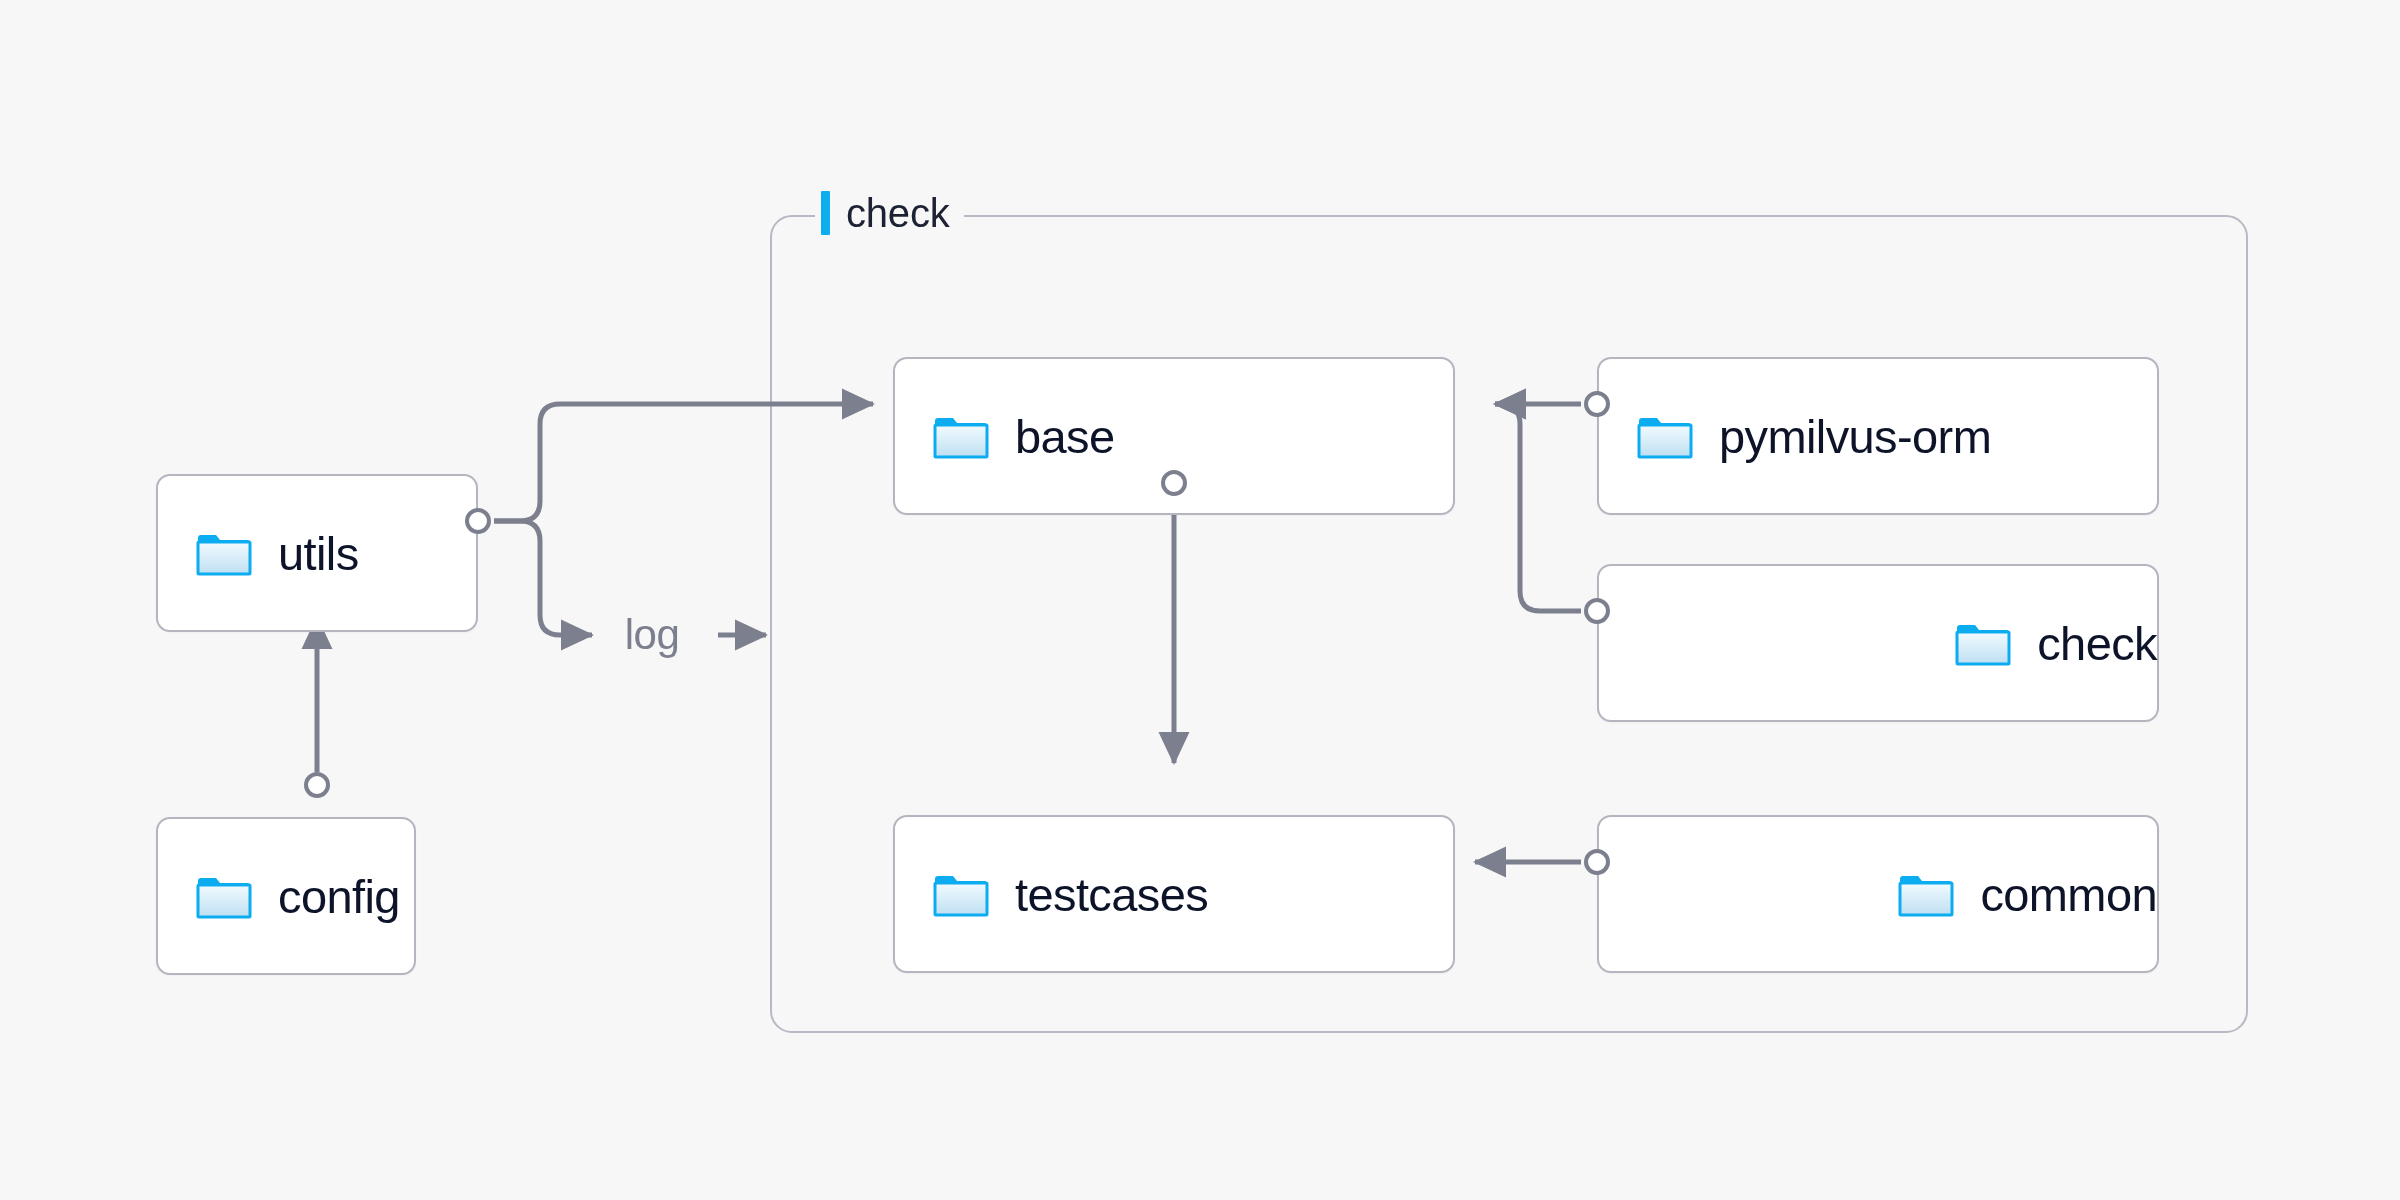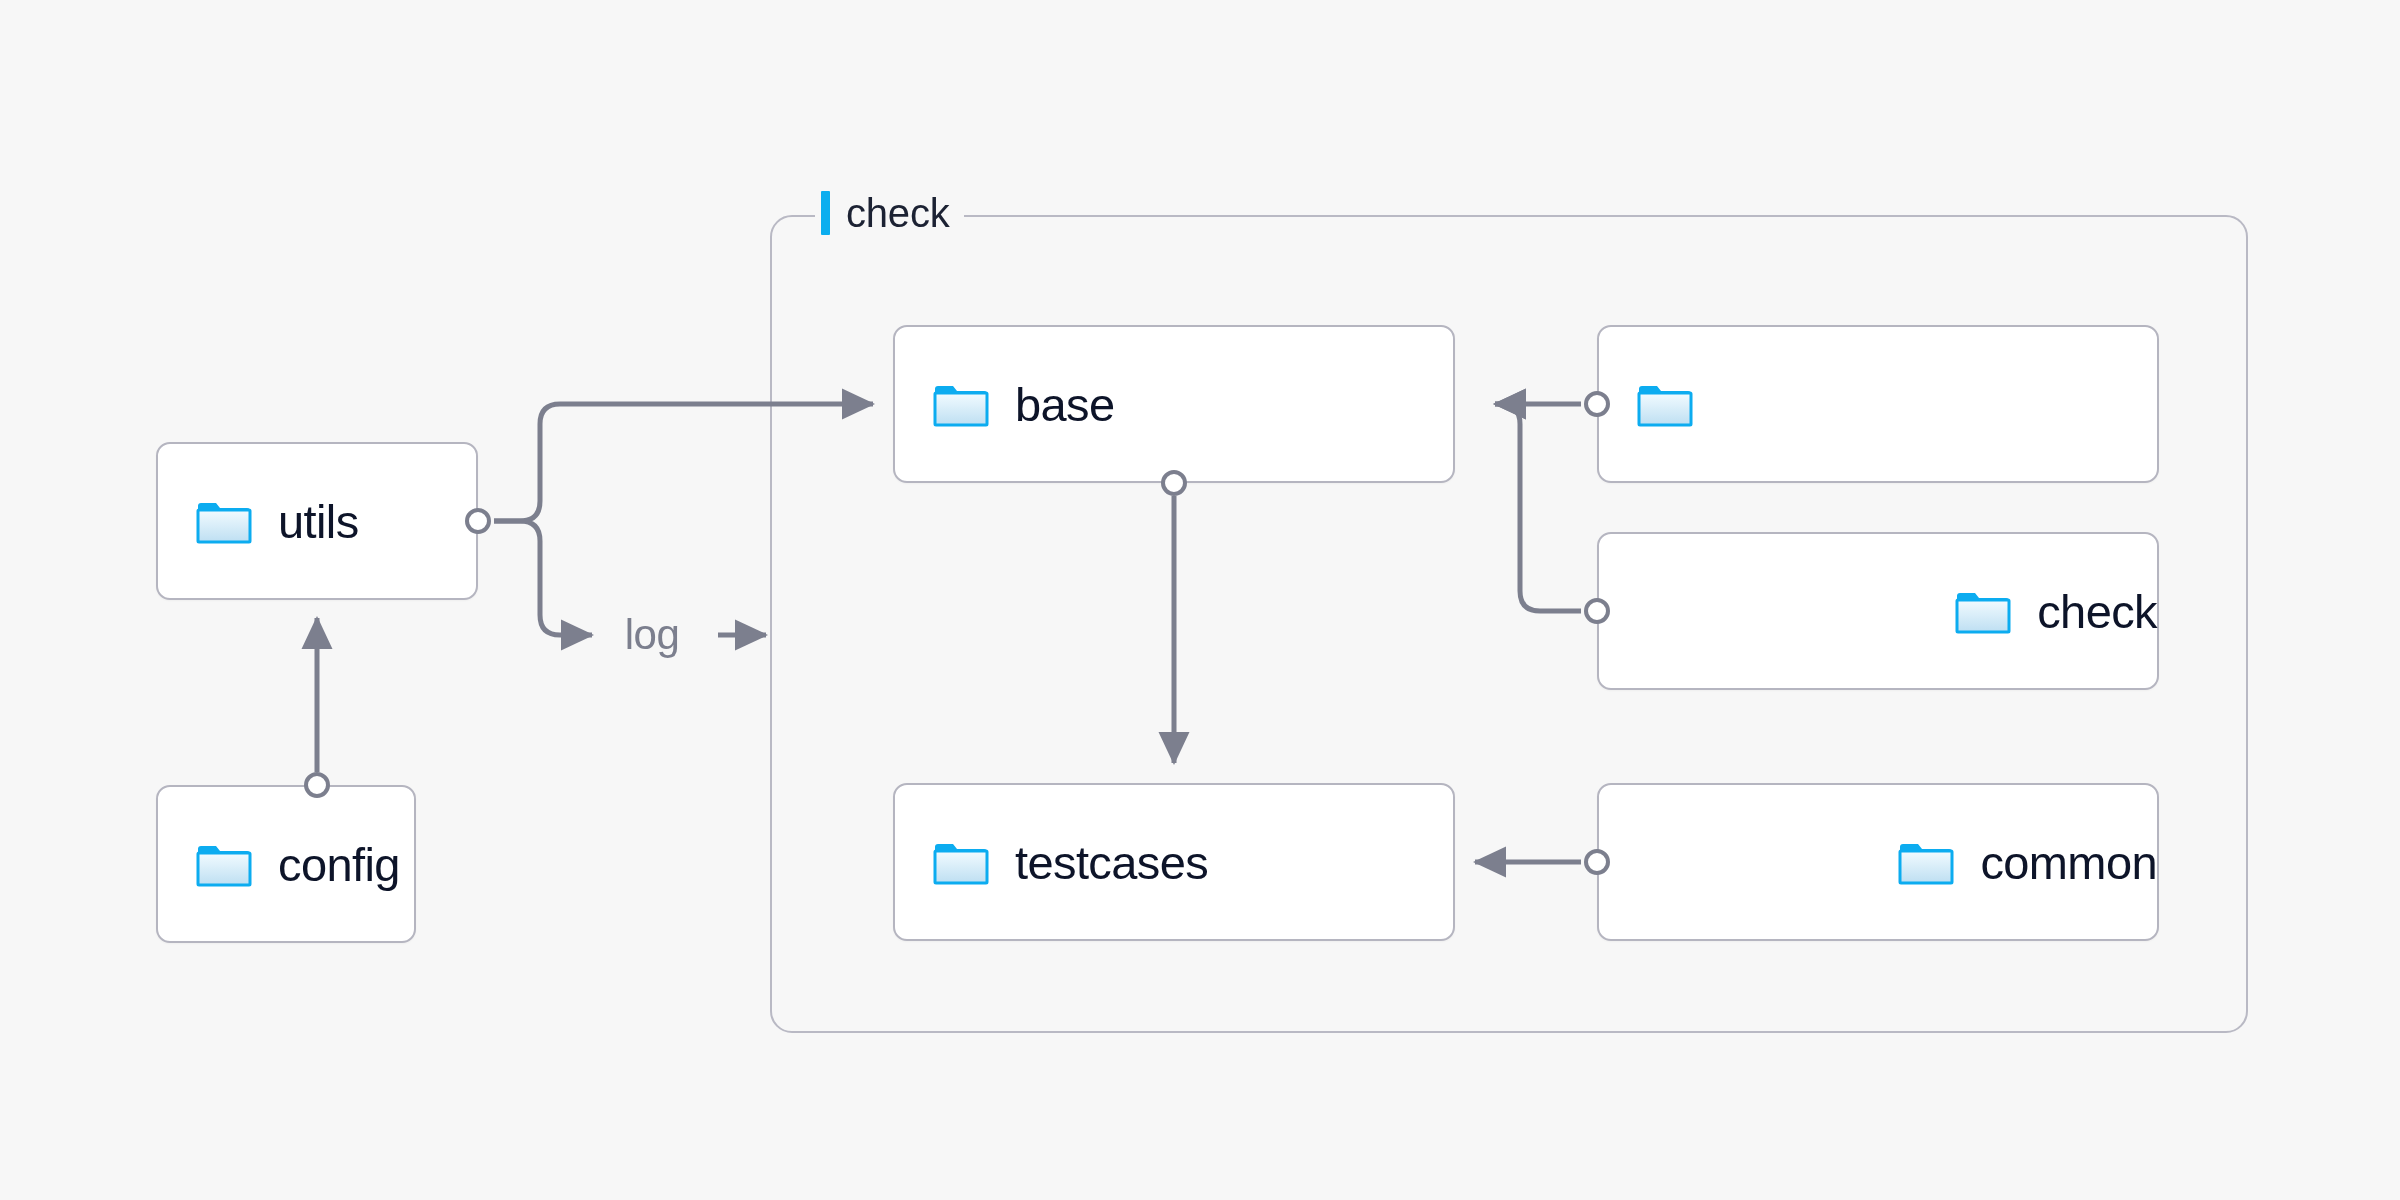--- a/index.html
+++ b/index.html
@@ -54,20 +54,21 @@
   
   .node {
     position: absolute;
     background: #ffffff;
     border: 2px solid #b5b5c0;
     border-radius: 14px;
     box-sizing: border-box;
     display: flex;
     align-items: center;
     box-shadow: 0 1px 2px rgba(20,24,40,0.035);
+    margin-top: 32px;
   }
   .node .node-inner {
     display: flex;
     align-items: center;
     gap: 26px;
     padding-left: 38px;
   }
   .node .node-label {
     font-size: 47px;
     color: #0d1429;
@@ -212,20 +213,21 @@
           <svg class="folder-icon" viewBox="0 0 56 46">
             <path d="M2 8 a3 3 0 0 1 3-3 h15 l4 5 h27 a3 3 0 0 1 3 3 v5 H2 z" fill="#0cacf0"></path>
             <rect x="2" y="12" width="52" height="32" rx="1" fill="url(#fgrad)" stroke="#0cacf0" stroke-width="3"></rect>
             <defs>
               <linearGradient id="fgrad" x1="0" y1="0" x2="0" y2="1">
                 <stop offset="0%" stop-color="#f2fbff"></stop>
                 <stop offset="100%" stop-color="#bedff2"></stop>
               </linearGradient>
             </defs>
           </svg>
+          <span class="node-label" style="color: rgb(13, 20, 41);">pymilvus-orm</span>
         </div>
       </div>
       <div class="node" style="left: 1597px; top: 532px; width: 562px; height: 158px; background: rgb(255, 255, 255); border-color: rgb(181, 181, 192); justify-content: flex-end;">
         <div class="node-inner">
           <svg class="folder-icon" viewBox="0 0 56 46">
             <path d="M2 8 a3 3 0 0 1 3-3 h15 l4 5 h27 a3 3 0 0 1 3 3 v5 H2 z" fill="#0cacf0"></path>
             <rect x="2" y="12" width="52" height="32" rx="1" fill="url(#fgrad)" stroke="#0cacf0" stroke-width="3"></rect>
             <defs>
               <linearGradient id="fgrad" x1="0" y1="0" x2="0" y2="1">
                 <stop offset="0%" stop-color="#f2fbff"></stop>

